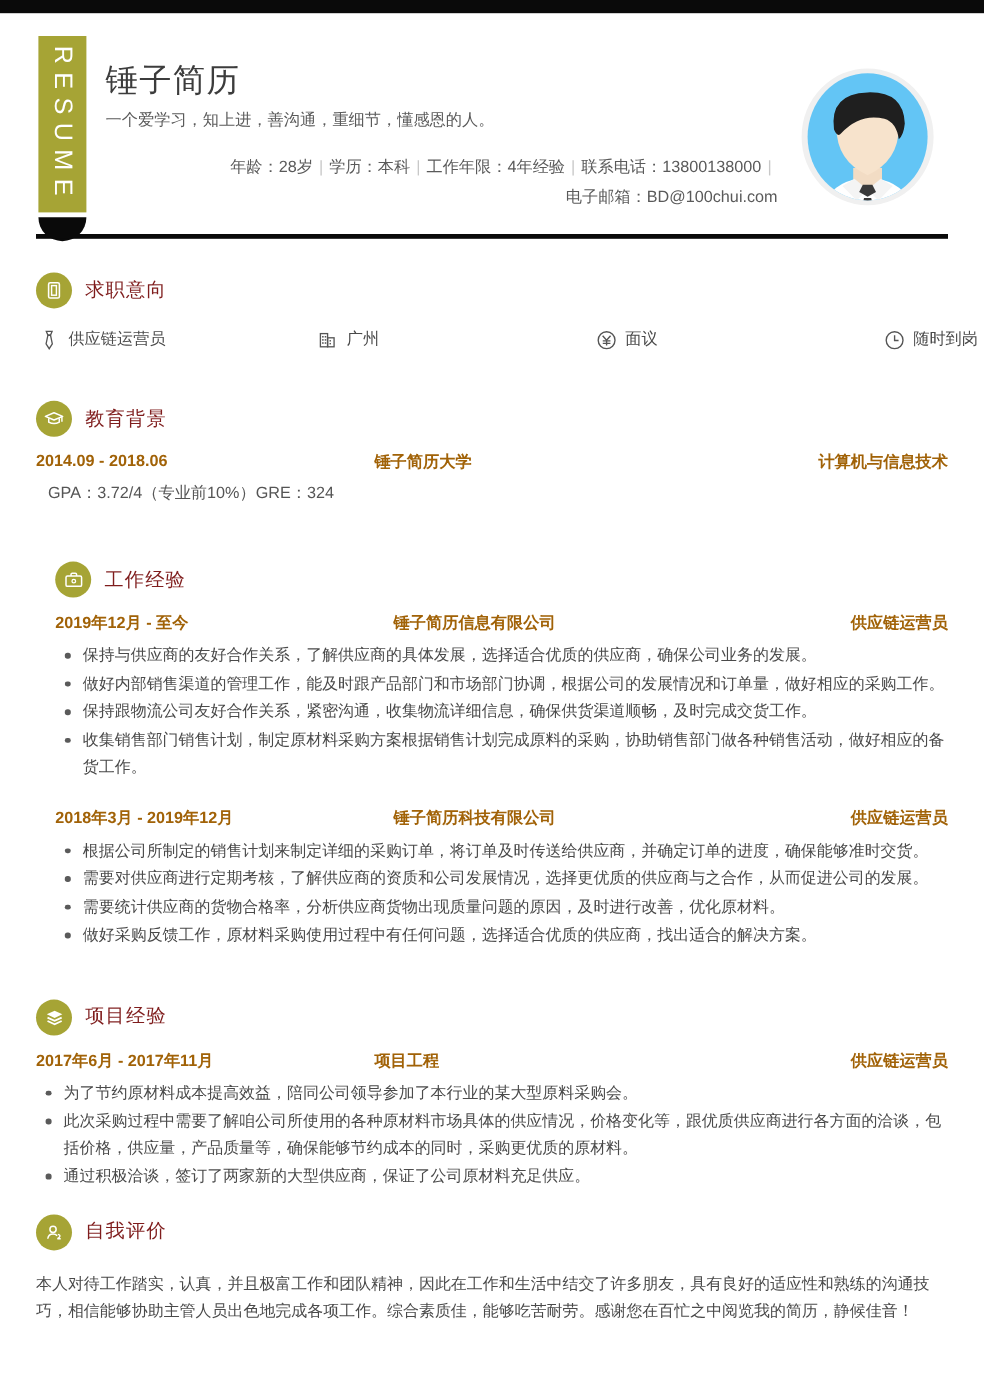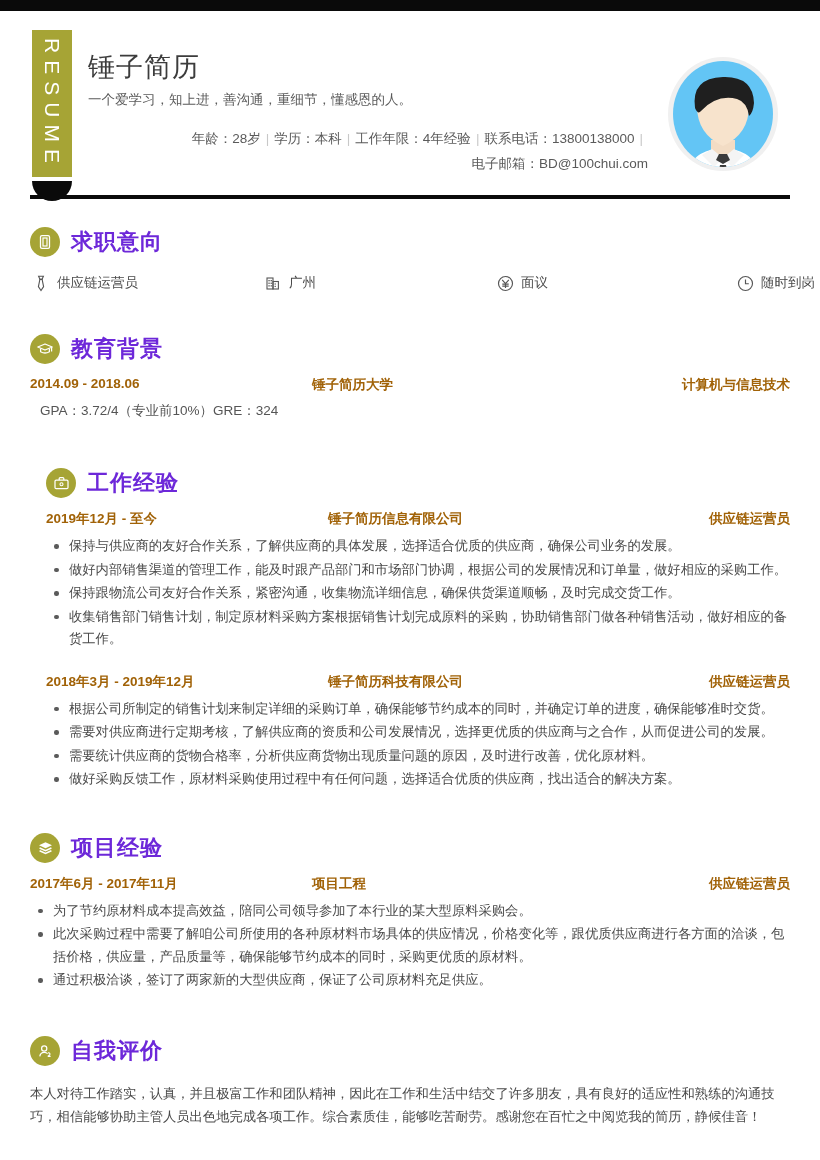--- a/index.html
+++ b/index.html
@@ -128,23 +128,23 @@
     border-radius: 50%;
     background: #a6a435;
     display: flex;
     align-items: center;
     justify-content: center;
     flex: 0 0 auto;
   }
   .sec-icon svg { display: block; }
   .sec-title {
     margin-left: 11px;
-    font-size: 22px;
-    font-weight: bold;
-    color: #6d28d9;
+    font-size: 16px;
+    font-weight: normal;
+    color: #7f1d1d;
     letter-spacing: 1px;
   }
 
   
   .intent-row {
     display: flex;
     padding-left: 32px;
     padding-right: 30px;
     margin-top: 17px;
     font-size: 13.5px;
@@ -216,21 +216,21 @@
     padding: 10px 30px 0 30px;
     font-size: 13.3px;
     line-height: 23px;
     color: #4a4a4a;
   }
 
   .sp-intent   { margin-top: 28px; }
   .sp-edu      { margin-top: 42px; }
   .sp-work     { margin-top: 48px; padding-left: 16px; }
   .sp-project  { margin-top: 42px; }
-  .sp-self     { margin-top: 44px; }
+  .sp-self     { margin-top: 20px; }
   .entry-gap   { margin-top: 22px; }
 </style>
 </head>
 <body>
 
 <div class="top-band"></div>
 
 <div class="header">
 
   <div class="resume-badge">
@@ -382,21 +382,21 @@
       <li>保持跟物流公司友好合作关系，紧密沟通，收集物流详细信息，确保供货渠道顺畅，及时完成交货工作。</li>
       <li>收集销售部门销售计划，制定原材料采购方案根据销售计划完成原料的采购，协助销售部门做各种销售活动，做好相应的备货工作。</li>
     </ul>
 
     <div class="entry-head entry-gap">
       <span class="eh-left">2018年3月 - 2019年12月</span>
       <span class="eh-mid">锤子简历科技有限公司</span>
       <span class="eh-right">供应链运营员</span>
     </div>
     <ul class="bullets">
-      <li>根据公司所制定的销售计划来制定详细的采购订单，确保能够节约成本的同时，并确定订单的进度，确保能够准时交货。</li>
+      <li>根据公司所制定的销售计划来制定详细的采购订单，将订单及时传送给供应商，并确定订单的进度，确保能够准时交货。</li>
       <li>需要对供应商进行定期考核，了解供应商的资质和公司发展情况，选择更优质的供应商与之合作，从而促进公司的发展。</li>
       <li>需要统计供应商的货物合格率，分析供应商货物出现质量问题的原因，及时进行改善，优化原材料。</li>
       <li>做好采购反馈工作，原材料采购使用过程中有任何问题，选择适合优质的供应商，找出适合的解决方案。</li>
     </ul>
   </div>
 
   <div class="section sp-project">
     <div class="sec-head">
       <span class="sec-icon">
         <svg width="17" height="16" viewBox="0 0 17 16">

